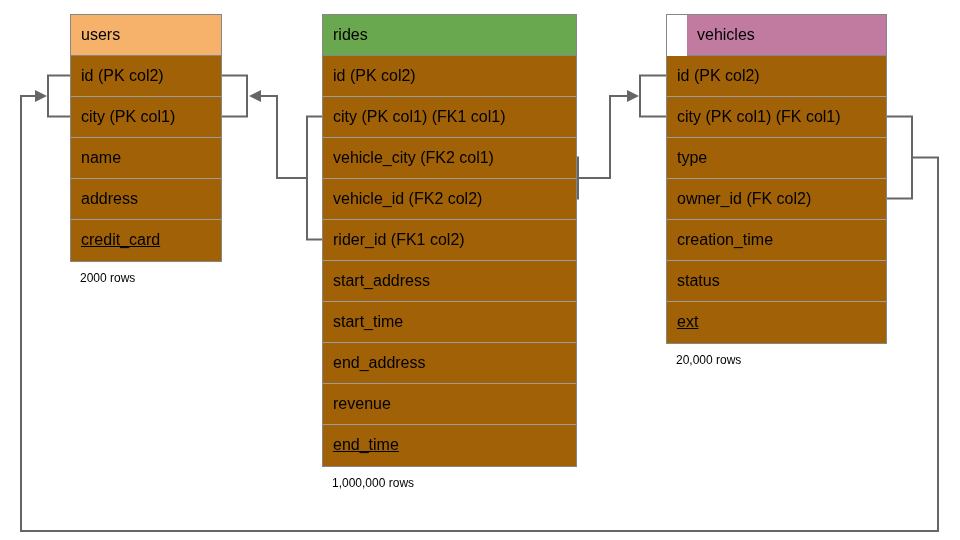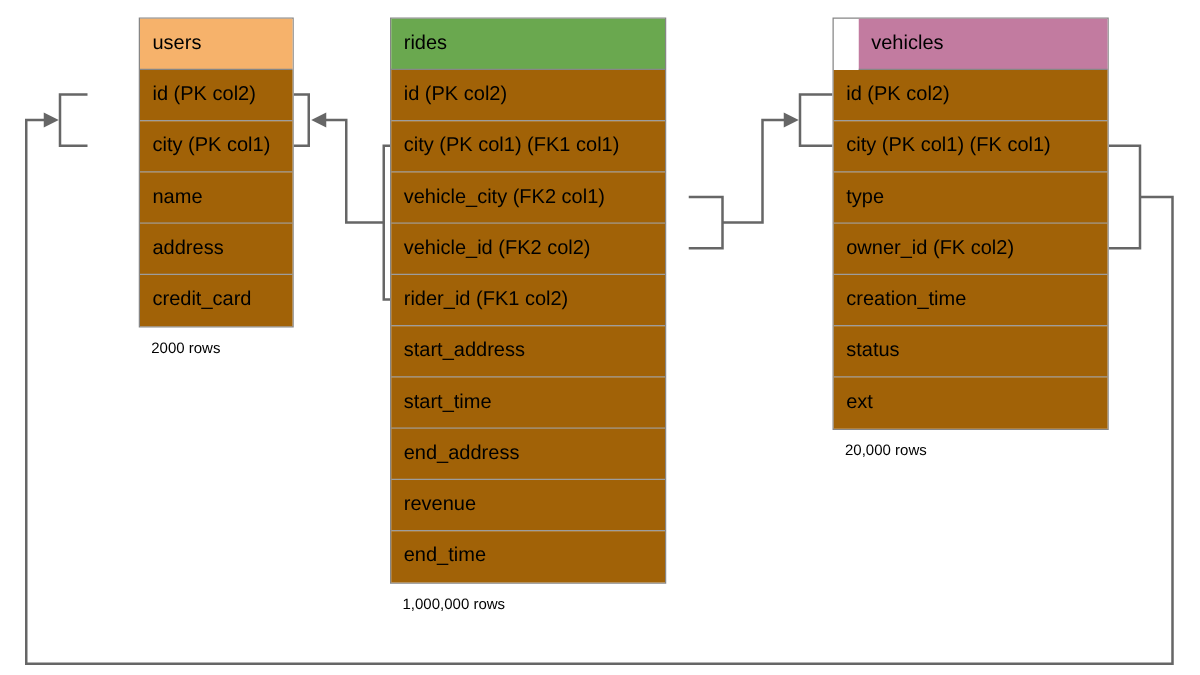--- a/index.html
+++ b/index.html
@@ -12,21 +12,21 @@
   .box{border:1px solid #868686;background:#ffffff;}
   .thead{
     box-sizing:border-box;height:41px;line-height:40px;padding-left:10px;
     font-size:16px;border-bottom:1px solid #868686;white-space:nowrap;overflow:hidden;
   }
   .trow{
     box-sizing:border-box;height:41px;line-height:40px;padding-left:10px;
     font-size:16px;border-bottom:1px solid #9d9d9d;background:#a16207;
     white-space:nowrap;overflow:hidden;
   }
-  .trow:last-child{border-bottom:none;}
+  .trow:last-child{border-bottom:none;text-decoration:underline;}
   .caption{margin-top:9px;padding-left:10px;font-size:12px;}
 </style>
 </head>
 <body>
 
 <div class="stage">
 
   <svg class="wires" viewBox="0 0 960 540" xmlns="http://www.w3.org/2000/svg">
     <g stroke="#666666" stroke-width="2" fill="none">
 
@@ -42,33 +42,33 @@
       <path d="M70 75.5 H48 V116.5 H70"></path>
       <path d="M912 157.5 H938 V531 H21 V96 H36"></path>
     </g>
     <g fill="#666666" stroke="none">
       <polygon points="249,96 261,90 261,102"></polygon>
       <polygon points="639,96 627,90 627,102"></polygon>
       <polygon points="47,96 35,90 35,102"></polygon>
     </g>
   </svg>
 
-  <div class="db-table" style="left:70px;top:14px;width:124px;margin-left:41px;">
+  <div class="db-table" style="left:70px;top:14px;width:152px;">
     <div class="box">
       <div class="thead" style="background: rgb(246, 178, 107);">users</div>
       <div class="trow">id (PK col2)</div>
       <div class="trow">city (PK col1)</div>
       <div class="trow">name</div>
       <div class="trow">address</div>
       <div class="trow">credit_card</div>
     </div>
     <div class="caption">2000 rows</div>
   </div>
 
-  <div class="db-table" style="left:312px;top:14px;width:221px;">
+  <div class="db-table" style="left:322px;top:14px;width:255px;">
     <div class="box">
       <div class="thead" style="background: rgb(106, 168, 79);">rides</div>
       <div class="trow">id (PK col2)</div>
       <div class="trow">city (PK col1) (FK1 col1)</div>
       <div class="trow">vehicle_city (FK2 col1)</div>
       <div class="trow">vehicle_id (FK2 col2)</div>
       <div class="trow">rider_id (FK1 col2)</div>
       <div class="trow">start_address</div>
       <div class="trow">start_time</div>
       <div class="trow">end_address</div>

